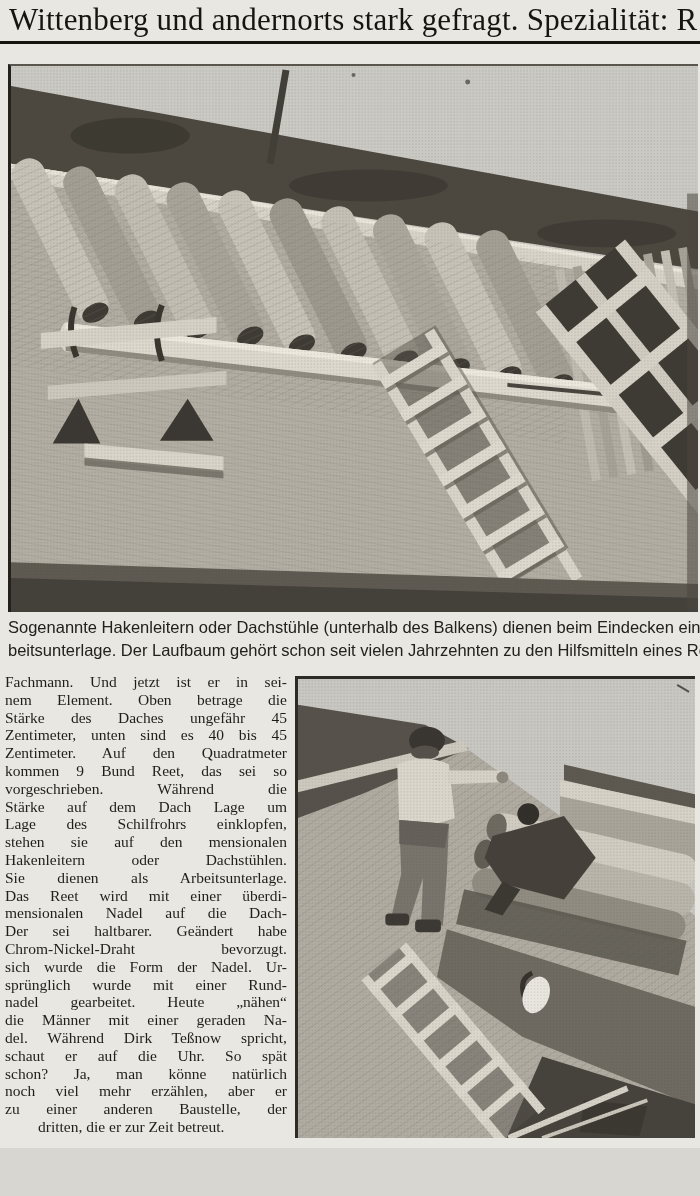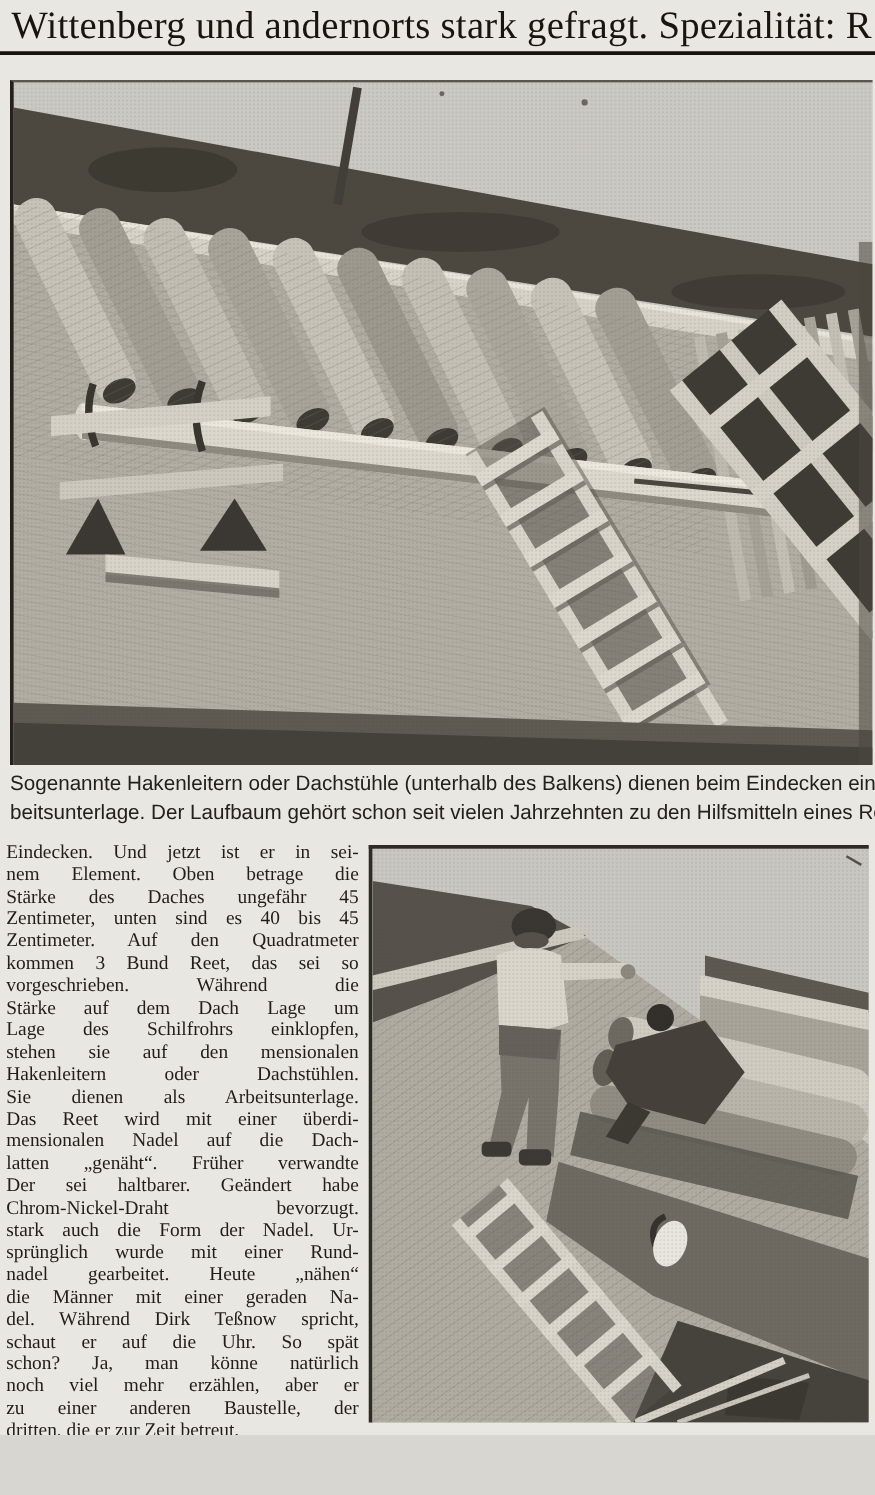--- a/index.html
+++ b/index.html
@@ -38,21 +38,21 @@
   .cap-line{white-space:nowrap;overflow:hidden;}
   .article{
     position:absolute;left:5px;top:673px;width:282px;
     font-family:"Liberation Serif",serif;font-size:15.5px;line-height:17.8px;
     color:#211e18;
   }
   .body-line{
     text-align:justify;text-align-last:justify;text-justify:inter-word;
     white-space:nowrap;overflow:visible;height:17.8px;
   }
-  .article .body-line:last-child{text-align-last:left;}
+  .article .body-line:last-child{text-align-last:left;margin-left:33px;}
 </style>
 </head>
 <body>
 
 <div class="page">
 
   <div class="headline">Wittenberg und andernorts stark gefragt. Spezialität: R</div>
   <div class="headline-rule"></div>
 
   <figure class="photo photo-main">
@@ -199,38 +199,37 @@
       <rect width="692" height="548" fill="url(#dots1)" opacity="0.13"></rect>
     </svg>
   </figure>
 
   <div class="caption caption-main">
       <div class="cap-line">Sogenannte Hakenleitern oder Dachstühle (unterhalb des Balkens) dienen beim Eindecken eines D</div>
       <div class="cap-line">beitsunterlage. Der Laufbaum gehört schon seit vielen Jahrzehnten zu den Hilfsmitteln eines Ree</div>
     </div>
 
   <div class="article">
-      <div class="body-line">Eindecken. Und jetzt ist er in sei-</div>
+      <div class="body-line">Fachmann. Und jetzt ist er in sei-</div>
       <div class="body-line">nem Element. Oben betrage die</div>
       <div class="body-line">Stärke des Daches ungefähr 45</div>
       <div class="body-line">Zentimeter, unten sind es 40 bis 45</div>
       <div class="body-line">Zentimeter. Auf den Quadratmeter</div>
-      <div class="body-line">kommen 3 Bund Reet, das sei so</div>
+      <div class="body-line">kommen 9 Bund Reet, das sei so</div>
       <div class="body-line">vorgeschrieben. Während die</div>
       <div class="body-line">Stärke auf dem Dach Lage um</div>
       <div class="body-line">Lage des Schilfrohrs einklopfen,</div>
       <div class="body-line">stehen sie auf den mensionalen</div>
       <div class="body-line">Hakenleitern oder Dachstühlen.</div>
       <div class="body-line">Sie dienen als Arbeitsunterlage.</div>
       <div class="body-line">Das Reet wird mit einer überdi-</div>
       <div class="body-line">mensionalen Nadel auf die Dach-</div>
-      <div class="body-line">latten „genäht“. Früher verwandte</div>
       <div class="body-line">Der sei haltbarer. Geändert habe</div>
       <div class="body-line">Chrom-Nickel-Draht bevorzugt.</div>
-      <div class="body-line">stark auch die Form der Nadel. Ur-</div>
+      <div class="body-line">sich wurde die Form der Nadel. Ur-</div>
       <div class="body-line">sprünglich wurde mit einer Rund-</div>
       <div class="body-line">nadel gearbeitet. Heute „nähen“</div>
       <div class="body-line">die Männer mit einer geraden Na-</div>
       <div class="body-line">del. Während Dirk Teßnow spricht,</div>
       <div class="body-line">schaut er auf die Uhr. So spät</div>
       <div class="body-line">schon? Ja, man könne natürlich</div>
       <div class="body-line">noch viel mehr erzählen, aber er</div>
       <div class="body-line">zu einer anderen Baustelle, der</div>
       <div class="body-line">dritten, die er zur Zeit betreut.</div>
     </div>

